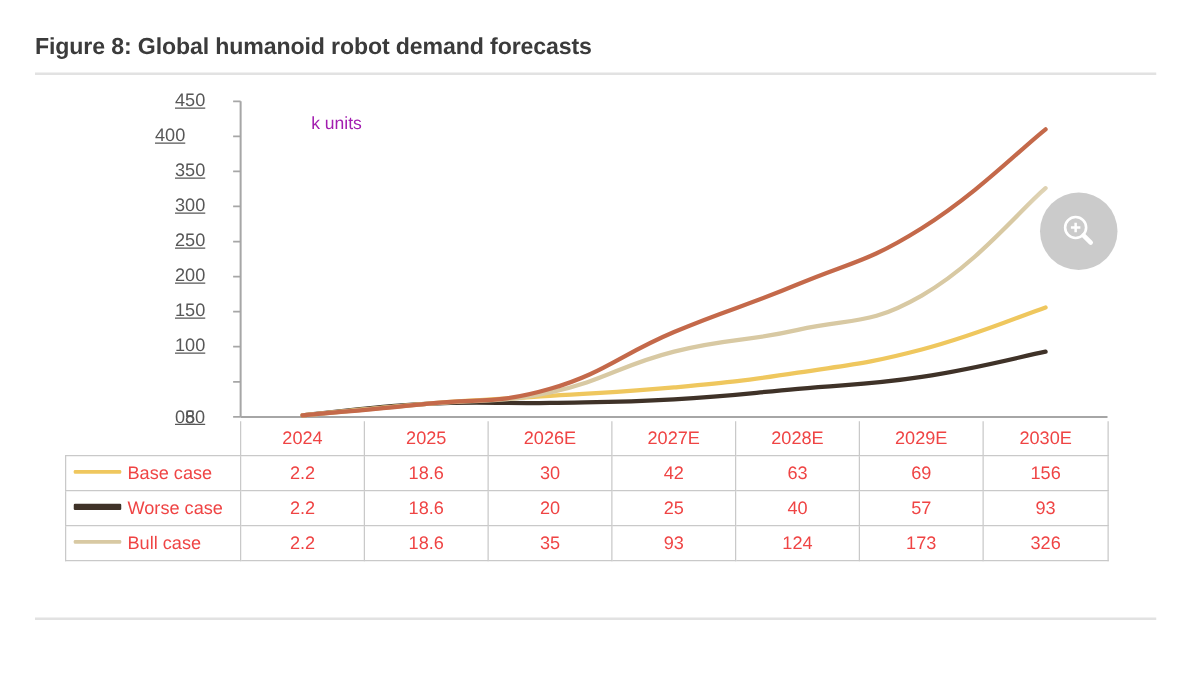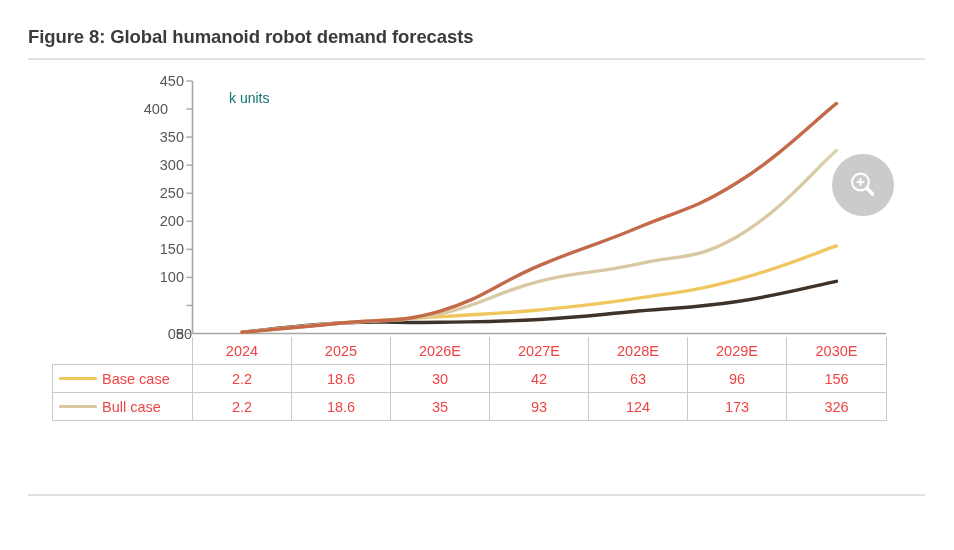--- a/index.html
+++ b/index.html
@@ -50,32 +50,33 @@
     top: 62px;
     width: 954px;
     height: 285px;
   }
   #plot-svg {
     position: absolute;
     left: 0; top: 0;
   }
   #units-label {
     position: absolute;
-    left: 229px;
+    left: 249px;
     top: 28px;
     font-size: 14px;
-    color: #0f766e;
+    color: #a21caf;
   }
   .ytick-label {
     position: absolute;
     width: 44px;
-    text-align: right;
+    text-align: left;
     font-size: 14.5px;
     color: #575757;
     line-height: 1;
+    text-decoration: underline;
   }
 
   
   #magnify-button {
     position: absolute;
     left: 832px;
     top: 92px;
     width: 62px;
     height: 62px;
     border-radius: 50%;
@@ -230,22 +231,32 @@
         </tr>
     </thead>
     <tbody id="table-body">
         <tr>
           <td class="series-cell"><span class="series-swatch" style="background: rgb(239, 199, 94);"></span><span class="series-name">Base case</span></td>
           <td>2.2</td>
           <td>18.6</td>
           <td>30</td>
           <td>42</td>
           <td>63</td>
-          <td>96</td>
+          <td>69</td>
           <td>156</td>
+        </tr>
+        <tr>
+          <td class="series-cell"><span class="series-swatch thick" style="background: rgb(63, 50, 40);"></span><span class="series-name">Worse case</span></td>
+          <td>2.2</td>
+          <td>18.6</td>
+          <td>20</td>
+          <td>25</td>
+          <td>40</td>
+          <td>57</td>
+          <td>93</td>
         </tr>
         <tr>
           <td class="series-cell"><span class="series-swatch" style="background: rgb(216, 201, 163);"></span><span class="series-name">Bull case</span></td>
           <td>2.2</td>
           <td>18.6</td>
           <td>35</td>
           <td>93</td>
           <td>124</td>
           <td>173</td>
           <td>326</td>

